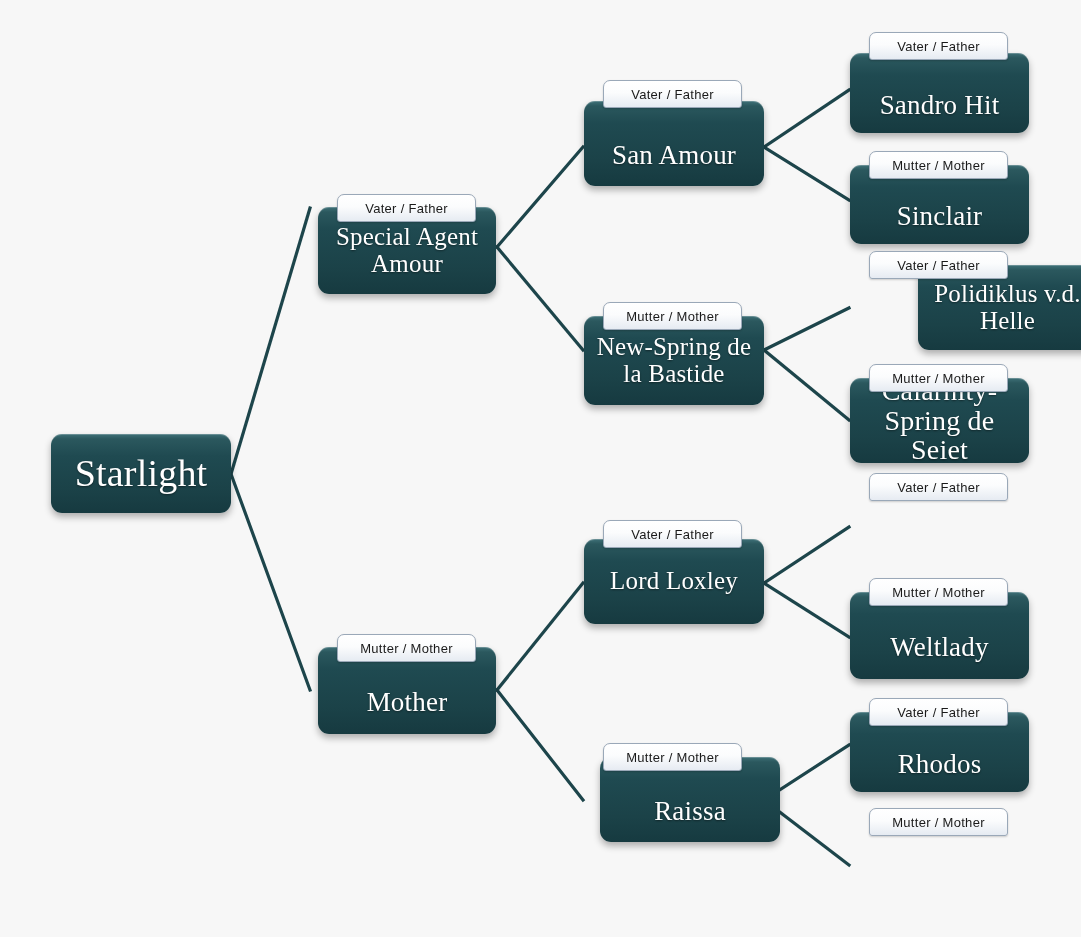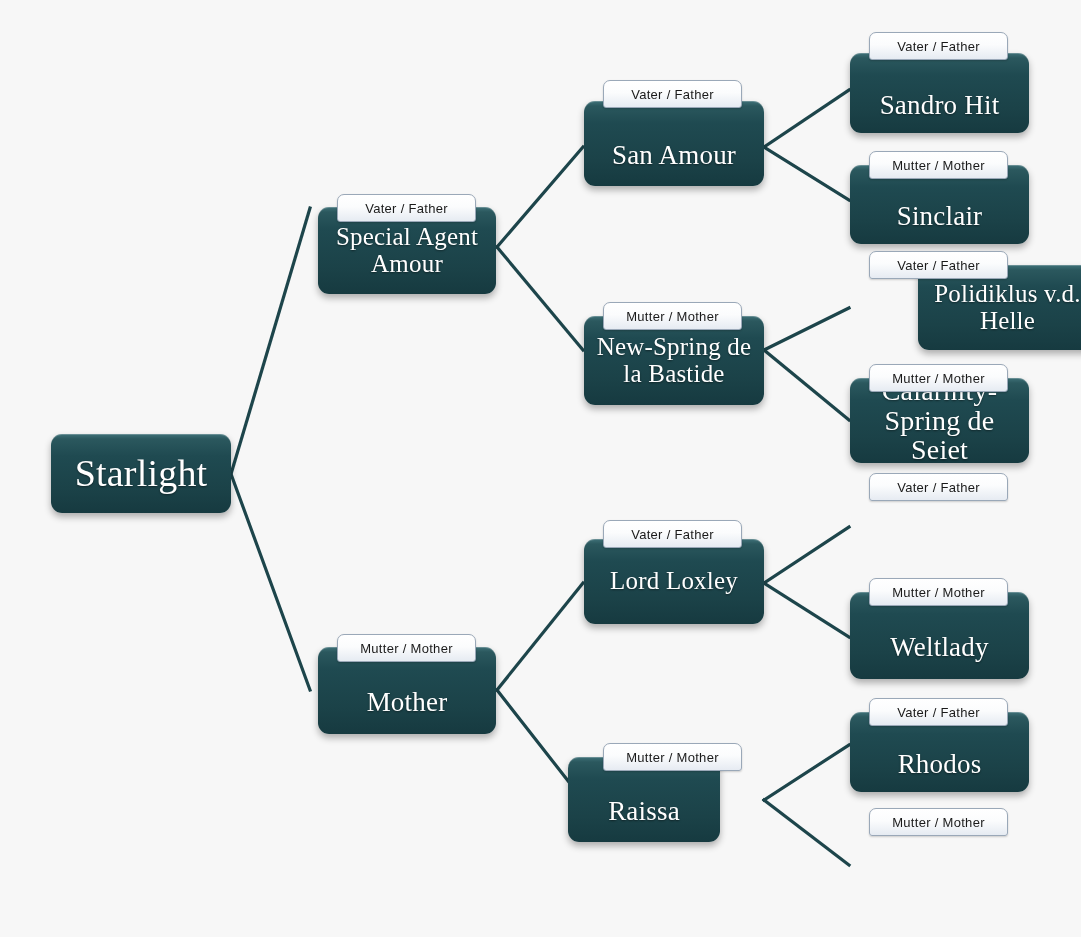--- a/index.html
+++ b/index.html
@@ -146,21 +146,21 @@
   <div class="tab" style="left:603px; top:520px; width:139px;">
     <span class="tab-label">Vater / Father</span>
   </div>
   <div class="node" style="left:584px; top:539px; width:180px; height:85px;">
     <div class="node-label fs-med">Lord Loxley</div>
   </div>
 
   <div class="tab" style="left:603px; top:743px; width:139px;">
     <span class="tab-label">Mutter / Mother</span>
   </div>
-  <div class="node" style="left:568px; top:757px; width:152px; height:85px;">
+  <div class="node" style="left:600px; top:757px; width:180px; height:85px;">
     <div class="node-label fs-big">Raissa</div>
   </div>
 
   <div class="tab" style="left:869px; top:32px; width:139px;">
     <span class="tab-label">Vater / Father</span>
   </div>
   <div class="node" style="left:850px; top:53px; width:179px; height:80px;">
     <div class="node-label fs-big">Sandro Hit</div>
   </div>
 

